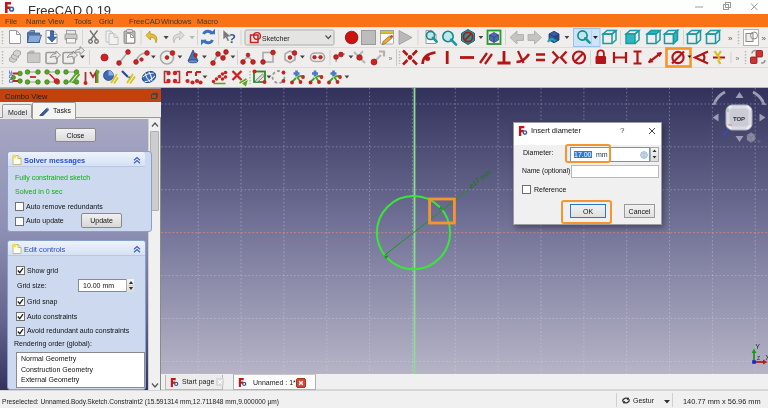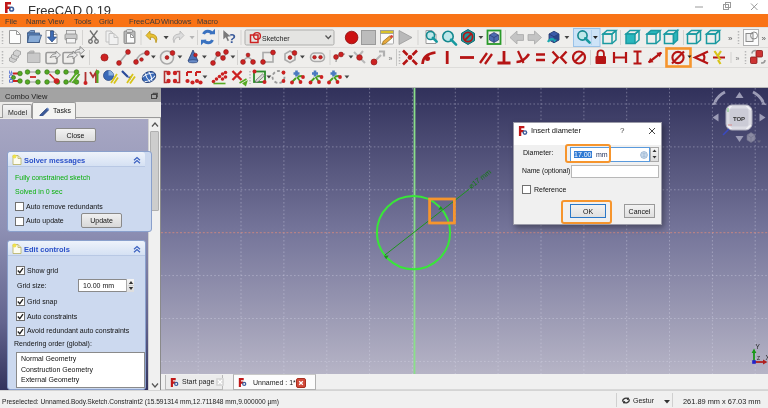--- a/index.html
+++ b/index.html
@@ -384,21 +384,21 @@
     <g transform="translate(327,70)">
       <path d="M6.5 0.5 v6 M3.5 3.5 h6" stroke="#4a7ac0" stroke-width="2.6"></path>
       <path d="M2 12 l4 -4 M10 11 l-3 -4 M12 6 l-4 0.5" stroke="#44a020" stroke-width="1.8"></path>
       <circle cx="2" cy="12.5" r="1.9" fill="#cc2222"></circle>
       <circle cx="10.5" cy="12" r="1.9" fill="#cc2222"></circle>
       <circle cx="13" cy="7" r="1.9" fill="#cc2222"></circle>
     </g>
     <path d="M344.5 75.5 l2.4 3 2.4 -3 Z" fill="#444"></path>
   </svg>
 <div class="abs" style="left:0;top:88px;width:161px;height:302px;background:#ebeae8;border-top:1px solid #9a9a9a;border-right:1px solid #8a8a8a">
-<div class="abs" style="left:0;top:0;width:161px;height:13px;background:#a3a3a3">
+<div class="abs" style="left:0;top:0;width:161px;height:13px;background:#c2410c">
       <span class="abs" style="left:5px;top:3px;font-size:7.5px;color:#222">Combo View</span>
       <svg class="abs" style="left:150px;top:3px" width="8" height="8">
         <rect x="1.5" y="2.5" width="5" height="4" fill="none" stroke="#444" stroke-width="1"></rect>
         <path d="M3 2.5 v-1.2 h4.8 v3.6 h-1.2" fill="none" stroke="#444" stroke-width="1"></path>
       </svg>
     </div>
 <div class="abs" style="left:0;top:13px;width:161px;height:16px;background:#ebeae8;border-bottom:1px solid #9a9a9a"></div>
 <div class="abs" style="left:2px;top:15px;width:30px;height:14px;background:linear-gradient(#f4f4f4,#dedede);border:1px solid #9a9a9a;border-bottom:none;border-radius:2px 2px 0 0">
       <span class="abs" style="left:5px;top:3.5px;font-size:7px;color:#222">Model</span>
     </div>
@@ -444,21 +444,21 @@
       <span class="abs" style="left:18px;top:65.0px;font-size:7px;color:#111;width:120px">Auto update</span>
       <div class="abs" style="left:73px;top:61px;width:41px;height:15px;background:linear-gradient(#f0f0f0,#d8d8d8);border:1px solid #8a8a8a;border-radius:2px;text-align:center"><span style="font-size:7px;line-height:14px">Update</span></div>
     </div>
 <div class="abs" style="left:7px;top:151px;width:139px;height:150px;background:#ccd9ef;border:1px solid #8aa0cc;border-radius:3px">
       <div class="abs" style="left:0;top:0;width:137px;height:15px;background:linear-gradient(#eef3fb,#d5e1f3);border-bottom:1px solid #b8c8e4;border-radius:3px 3px 0 0">
         <svg class="abs" style="left:4px;top:2px" width="10" height="11">
           <path d="M1 1.5 h5 l3 3 v6 h-8 Z" fill="#fdfdf0" stroke="#b8b060" stroke-width="0.8"></path>
           <path d="M6 1.5 v3 h3" fill="none" stroke="#b8b060" stroke-width="0.8"></path>
           <circle cx="2.5" cy="2.5" r="2" fill="#f0e040" opacity="0.9"></circle>
         </svg>
-        <span class="abs" style="left:16px;top:3.5px;font-size:7.5px;font-weight:bold;color:#2a50c8">Edit controls</span>
+        <span class="abs" style="left:16px;top:3.5px;font-size:7.5px;font-weight:normal;color:#2a50c8">Edit controls</span>
         <svg class="abs" style="left:124px;top:3px" width="10" height="10">
           <path d="M2 5.2 l3 -2.7 3 2.7 M2 8.2 l3 -2.7 3 2.7" fill="none" stroke="#3a60c0" stroke-width="1.2"></path>
         </svg>
       </div>
       <svg class="abs" style="left:8px;top:25px" width="9" height="9">
         <rect x="0.5" y="0.5" width="8" height="8" fill="#fff" stroke="#707070" stroke-width="1"></rect>
         <path d="M1.8 4.5 l2 2.2 3.2 -4.5" fill="none" stroke="#222" stroke-width="1.3"></path>
       </svg>
       <span class="abs" style="left:19px;top:25.5px;font-size:7px;color:#111;width:120px">Show grid</span>
       <span class="abs" style="left:9px;top:41px;font-size:7px;color:#111">Grid size:</span>
@@ -637,13 +637,13 @@
     <svg class="abs" style="left:621px;top:5px" width="10" height="9">
       <path d="M1.5 5.5 a3.5 3.5 0 0 1 6 -2.2 M8.5 3.5 a3.5 3.5 0 0 1 -6 2.2" fill="none" stroke="#333" stroke-width="1.3"></path>
       <path d="M7 1 l1.5 2.6 -2.8 0.3 Z" fill="#333"></path>
       <path d="M3 8 l-1.5 -2.6 2.8 -0.3 Z" fill="#333"></path>
     </svg>
     <span class="abs" style="left:633px;top:6px;font-size:7px;color:#222">Gestur</span>
     <svg class="abs" style="left:663px;top:8px" width="8" height="6">
       <path d="M1 1 l3 3.5 3 -3.5 Z" fill="#333"></path>
     </svg>
     <div class="abs" style="left:672px;top:2px;width:1px;height:14px;background:#d0d0d0"></div>
-    <span class="abs" style="left:683px;top:5.5px;font-size:7.4px;color:#222">261.89 mm x 67.03 mm</span>
+    <span class="abs" style="left:683px;top:5.5px;font-size:7.4px;color:#222">140.77 mm x 56.96 mm</span>
   </div>
 </body></html>

